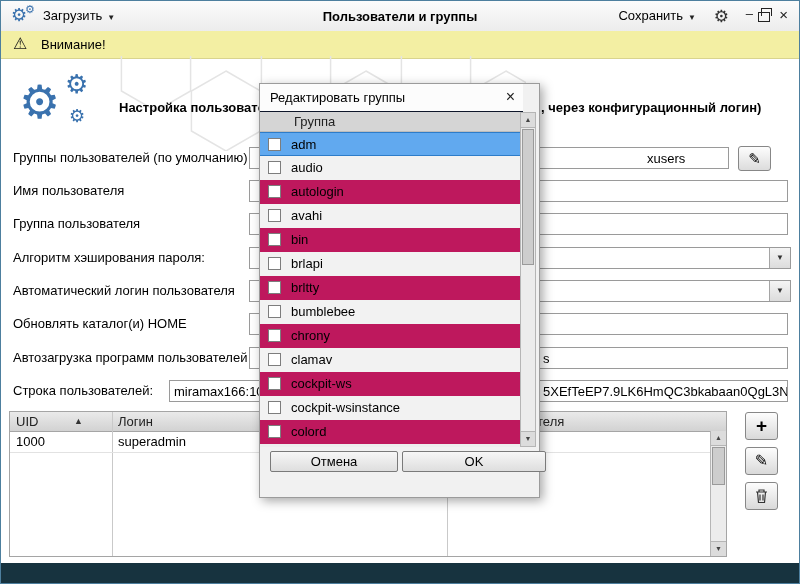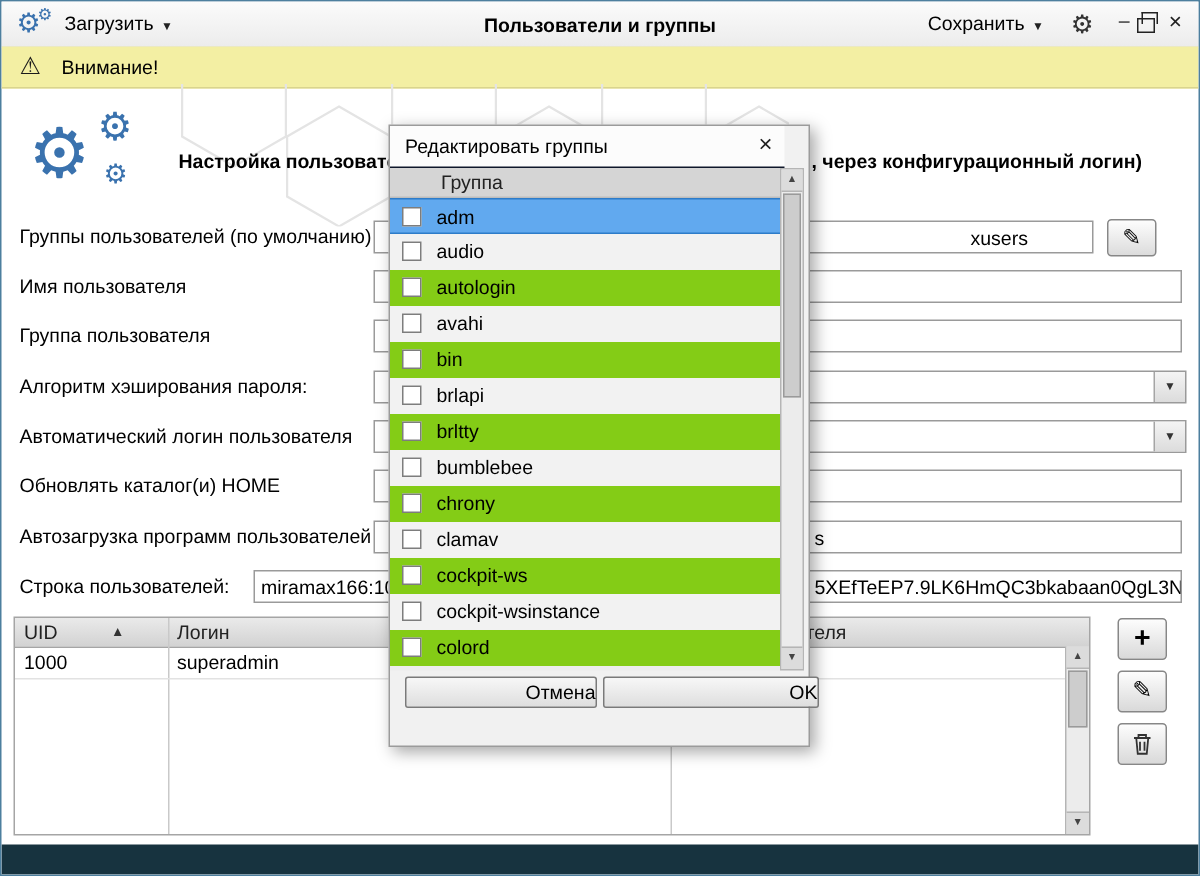--- a/index.html
+++ b/index.html
@@ -80,28 +80,28 @@
   .dialog{position:absolute;left:258px;top:82px;width:281px;height:415px;box-sizing:border-box;background:#f1f1f1;
     border:1px solid #9b9b9b;box-shadow:3px 3px 10px rgba(0,0,0,0.35);z-index:50;}
   .dlg-title{position:absolute;top:0;left:0;right:16px;height:27px;background:#fcfcfc;border-bottom:2px solid #0f172a;}
   .dlg-title .txt{position:absolute;left:10px;top:6px;}
   .dlg-close{position:absolute;right:8px;top:4px;font-size:16px;color:#222;}
   .dlg-head{position:absolute;top:28px;left:0;width:260px;height:20px;background:#d5d5d5;border-bottom:1px solid #bdbdbd;box-sizing:border-box;}
   .dlg-head .txt{position:absolute;left:34px;top:2px;color:#222;}
   .dlg-list{position:absolute;top:48px;left:0;width:260px;height:315px;background:#ededed;}
   .grow{position:absolute;left:0;width:260px;height:24px;box-sizing:border-box;}
   .grow.odd{background:#f2f2f2;}
-  .grow.even{background:#84cc16;}
+  .grow.even{background:#be185d;}
   .grow.sel{background:#61a9ef;border-top:1px solid #2d7cc9;border-bottom:1px solid #2d7cc9;}
   .cb{position:absolute;left:8px;top:5px;width:13px;height:13px;background:#fff;border:1px solid #7d7d7d;box-sizing:border-box;}
   .gname{position:absolute;left:31px;top:4px;white-space:nowrap;}
   .d-scroll{left:260px;top:28px;height:335px;}
   .d-scroll .sb-thumb{top:16px;height:136px;}
   .dlg-btn{position:absolute;top:367px;height:21px;box-sizing:border-box;border:1px solid #7a7a7a;border-radius:2px;
-    background:linear-gradient(#f7f7f7,#dedede);text-align:right;line-height:19px;}
+    background:linear-gradient(#f7f7f7,#dedede);text-align:center;line-height:19px;}
   .btn-cancel{left:10px;width:128px;}
   .btn-ok{left:142px;width:144px;}
 </style>
 </head>
 <body>
 
 <div class="window">
 
   <div class="topbar">
     <span class="logo-sm">

